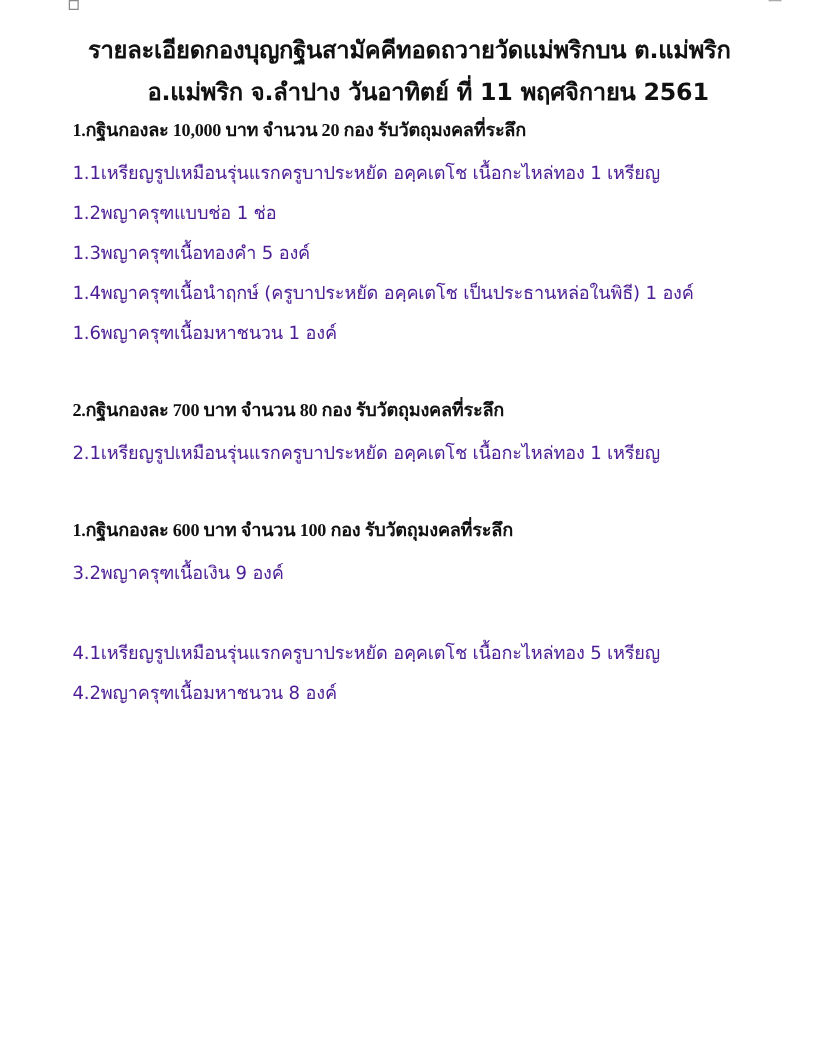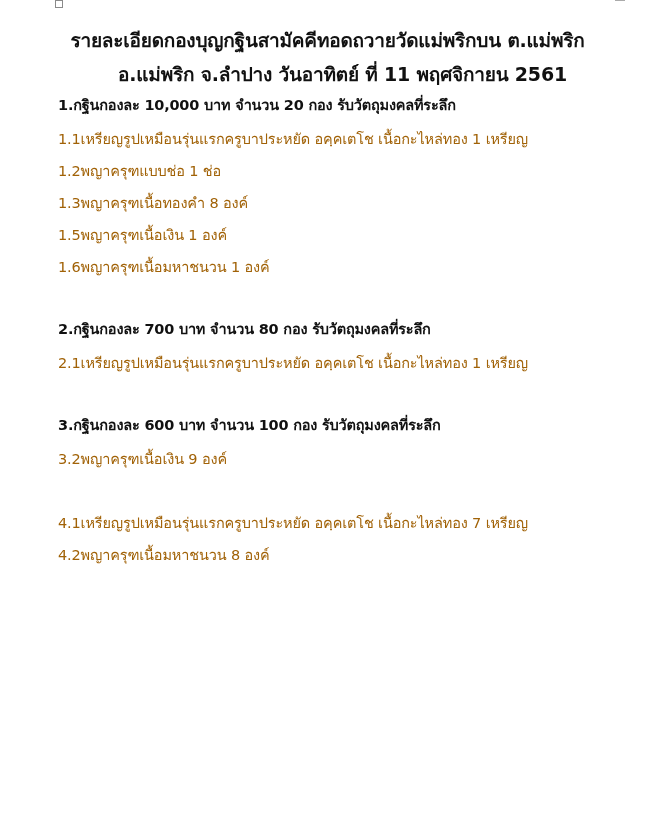--- a/index.html
+++ b/index.html
@@ -43,68 +43,69 @@
       width: 580px;
     }
     .section { margin: 0; }
     .section-heading {
       font-weight: bold;
       font-size: 14.5px;
       height: 32px;
       line-height: 30px;
       white-space: nowrap;
       letter-spacing: -0.2px;
+      font-family: Liberation Serif, serif;
     }
     .item {
       font-size: 14.5px;
       height: 32px;
       line-height: 34px;
       white-space: nowrap;
-      color: #a16207;
+      color: #4c1d95;
       letter-spacing: -0.15px;
     }
     .gap { height: 32px; }
   </style>
 </head>
 <body>
 
 <div class="corner-mark left"></div>
 <div class="corner-mark right"></div>
 
 <div class="title l1">รายละเอียดกองบุญกฐินสามัคคีทอดถวายวัดแม่พริกบน ต.แม่พริก</div>
 <div class="title l2">อ.แม่พริก จ.ลำปาง วันอาทิตย์ ที่ 11 พฤศจิกายน 2561</div>
 
 <div class="content">
 
   <div class="section">
     <div class="section-heading">1.กฐินกองละ 10,000 บาท จำนวน 20 กอง รับวัตถุมงคลที่ระลึก</div>
     <div class="item">1.1เหรียญรูปเหมือนรุ่นแรกครูบาประหยัด อคฺคเตโช เนื้อกะไหล่ทอง 1 เหรียญ</div>
     <div class="item">1.2พญาครุฑแบบช่อ 1 ช่อ</div>
-    <div class="item">1.3พญาครุฑเนื้อทองคำ 8 องค์</div>
-    <div class="item">1.5พญาครุฑเนื้อเงิน 1 องค์</div>
+    <div class="item">1.3พญาครุฑเนื้อทองคำ 5 องค์</div>
+    <div class="item">1.4พญาครุฑเนื้อนำฤกษ์ (ครูบาประหยัด อคฺคเตโช เป็นประธานหล่อในพิธี) 1 องค์</div>
     <div class="item">1.6พญาครุฑเนื้อมหาชนวน 1 องค์</div>
   </div>
 
   <div class="gap"></div>
 
   <div class="section">
     <div class="section-heading">2.กฐินกองละ 700 บาท จำนวน 80 กอง รับวัตถุมงคลที่ระลึก</div>
     <div class="item">2.1เหรียญรูปเหมือนรุ่นแรกครูบาประหยัด อคฺคเตโช เนื้อกะไหล่ทอง 1 เหรียญ</div>
   </div>
 
   <div class="gap"></div>
 
   <div class="section">
-    <div class="section-heading">3.กฐินกองละ 600 บาท จำนวน 100 กอง รับวัตถุมงคลที่ระลึก</div>
+    <div class="section-heading">1.กฐินกองละ 600 บาท จำนวน 100 กอง รับวัตถุมงคลที่ระลึก</div>
     <div class="item">3.2พญาครุฑเนื้อเงิน 9 องค์</div>
   </div>
 
   <div class="gap"></div>
 
   <div class="section">
-    <div class="item">4.1เหรียญรูปเหมือนรุ่นแรกครูบาประหยัด อคฺคเตโช เนื้อกะไหล่ทอง 7 เหรียญ</div>
+    <div class="item">4.1เหรียญรูปเหมือนรุ่นแรกครูบาประหยัด อคฺคเตโช เนื้อกะไหล่ทอง 5 เหรียญ</div>
     <div class="item">4.2พญาครุฑเนื้อมหาชนวน 8 องค์</div>
   </div>
 
   <div class="gap"></div>
 
 
 </div>
 
 </body></html>

